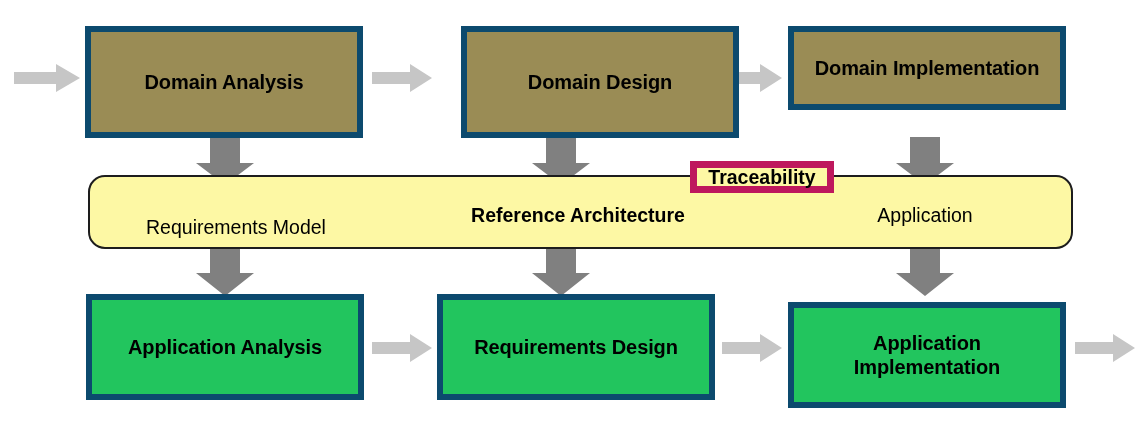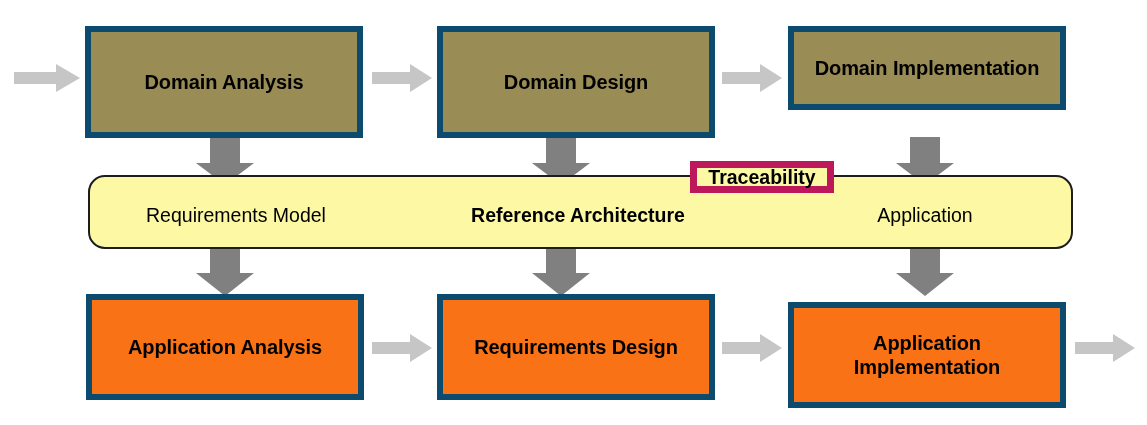--- a/index.html
+++ b/index.html
@@ -19,21 +19,21 @@
     display:flex;align-items:center;justify-content:center;
     text-align:center;
     font-weight:bold;
     font-size:20px;
     color:#000000;
     line-height:1.22;
     letter-spacing:-0.1px;
     padding:0 6px;
   }
   .pbox.domain{background:#9a8c55;}
-  .pbox.app{background:#f97316;}
+  .pbox.app{background:#22c55e;}
 
   
   .band{
     position:absolute;
     box-sizing:border-box;
     background:#fdf8a4;
     border:2px solid #1d1d1d;
     border-radius:17px;
   }
   .band-label{
@@ -125,27 +125,27 @@
       </svg>
   </div>
   <div class="arrow" style="left:896px;top:246px;">
     <svg width="58" height="50" viewBox="0 0 58 50">
         <polygon points="14,0 44,0 44,27 58,27 29,50 0,27 14,27" fill="#808080"></polygon>
       </svg>
   </div>
 
   <div class="band" style="left:88px;top:175px;width:985px;height:74px;"></div>
 
-  <div class="band-label" style="left:236px;top:204px;">Requirements Model</div>
+  <div class="band-label" style="left:236px;top:216px;">Requirements Model</div>
   <div class="band-label" style="left:578px;top:204px;font-weight:bold;">Reference Architecture</div>
   <div class="band-label" style="left:925px;top:204px;">Application</div>
 
   <div class="callout" style="left:690px;top:161px;width:144px;height:32px;">Traceability</div>
 
   <div class="pbox domain" style="left:85px;top:26px;width:278px;height:112px;">Domain Analysis</div>
-  <div class="pbox domain" style="left:437px;top:26px;width:278px;height:112px;">Domain Design</div>
+  <div class="pbox domain" style="left:461px;top:26px;width:278px;height:112px;">Domain Design</div>
   <div class="pbox domain" style="left:788px;top:26px;width:278px;height:84px;">Domain Implementation</div>
 
   <div class="pbox app" style="left:86px;top:294px;width:278px;height:106px;">Application Analysis</div>
   <div class="pbox app" style="left:437px;top:294px;width:278px;height:106px;">Requirements Design</div>
   <div class="pbox app" style="left:788px;top:294px;width:278px;height:106px;margin-top:8px;">Application Implementation</div>
 
 </div>
 
 </body></html>

